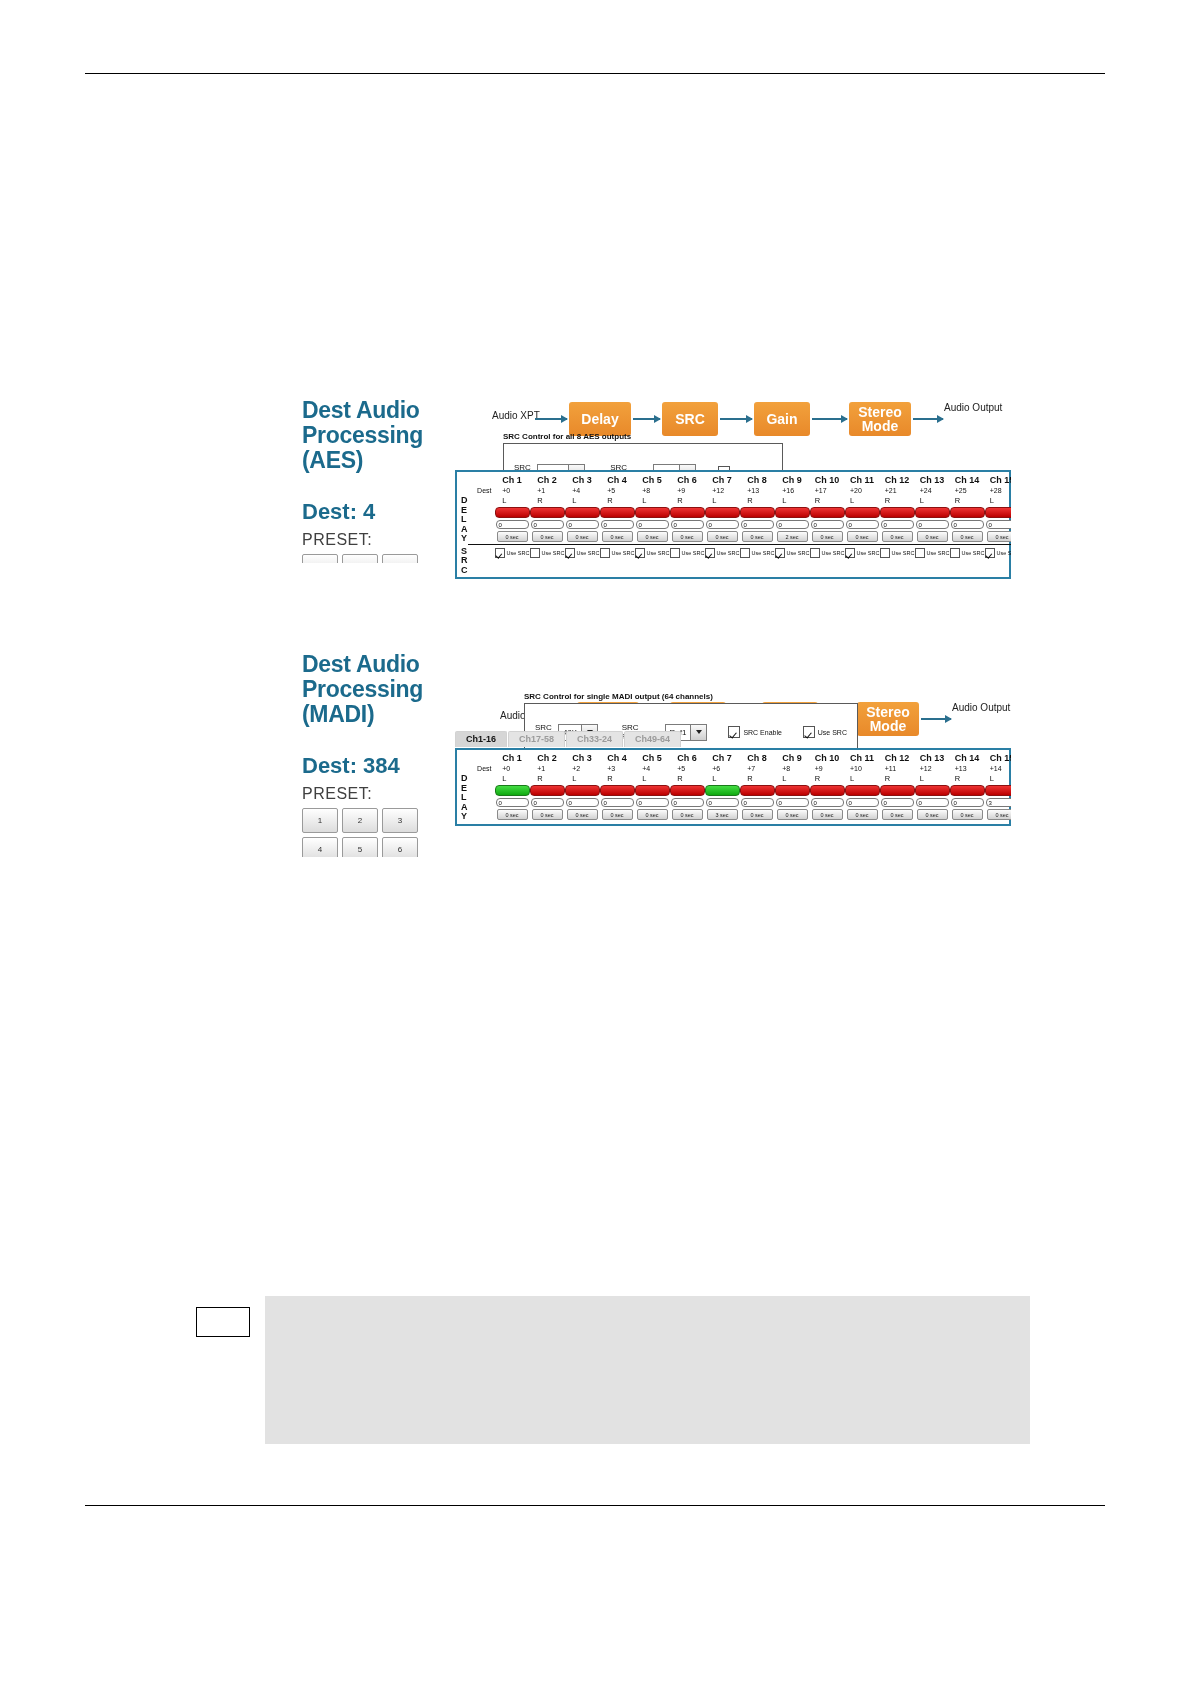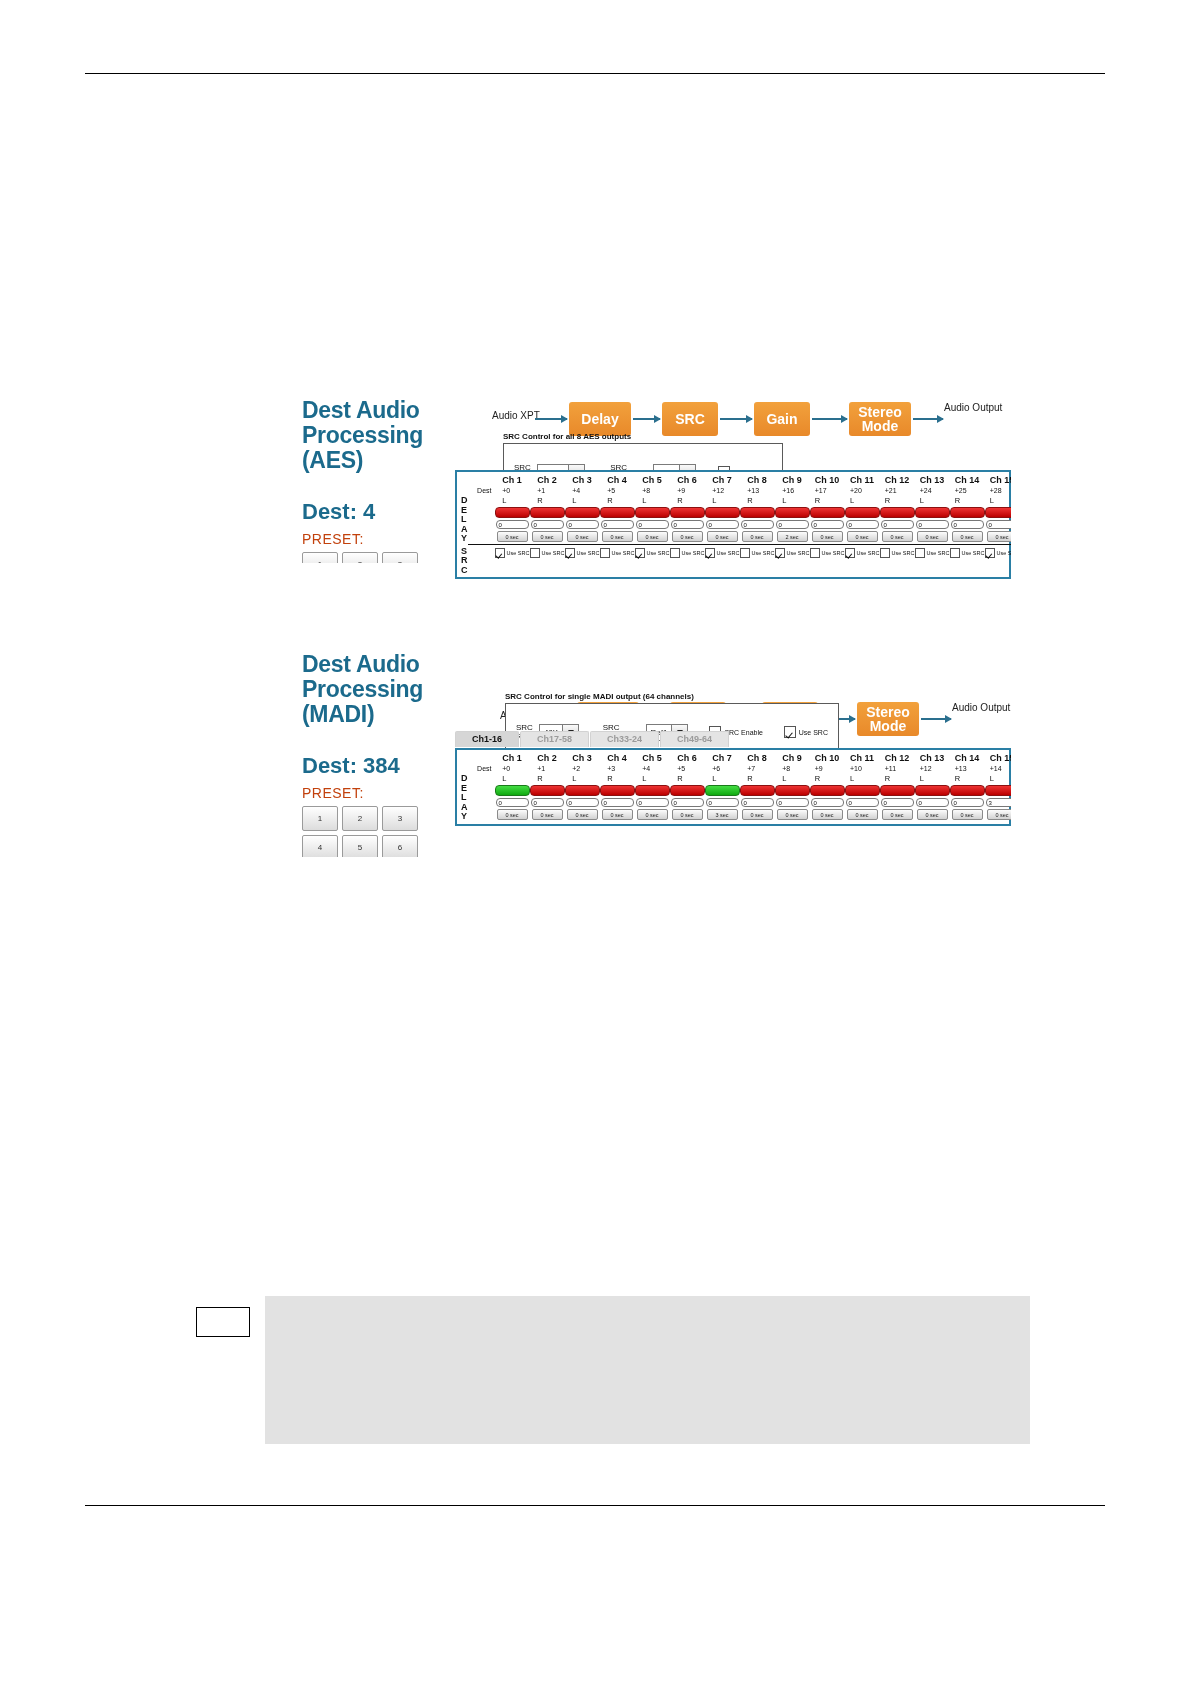--- a/index.html
+++ b/index.html
@@ -15,21 +15,21 @@
   
   .figure{position:absolute;}
 
   .side-title{
     color:#1b6a8c;font-weight:bold;font-size:23px;line-height:25px;
     letter-spacing:-0.3px;text-align:left;
   }
   .dest-title{
     color:#1b6a8c;font-weight:bold;font-size:22px;margin-top:26px;
   }
-  .preset-label{font-size:14px;color:#c2410c;margin-top:6px;letter-spacing:.5px;}
+  .preset-label{font-size:16px;color:#404040;margin-top:6px;letter-spacing:.5px;}
   .preset-grid{margin-top:5px;display:grid;grid-template-columns:repeat(3,34px);
     grid-gap:4px 6px;}
   .preset-btn{
     width:34px;height:23px;border:1px solid #9a9a9a;border-radius:2px;
     background:linear-gradient(#ffffff,#dcdcdc);
     font-size:8px;color:#333;display:flex;align-items:center;justify-content:center;
   }
 
   
   .flow{position:relative;height:46px;}
@@ -73,21 +73,21 @@
   }
   .chk .box.on:after{
     content:"";position:absolute;left:2px;top:4px;width:3px;height:6px;
     border:solid #111;border-width:0 1.4px 1.4px 0;transform:rotate(40deg);
   }
   .chk .t{font-size:7px;color:#111;white-space:nowrap;}
 
   
   .tabs{display:flex;align-items:flex-end;height:17px;}
   .tab{
-    font-size:9px;padding:2px 16px 3px;background:#e4e4e4;color:#9b9b9b;
+    font-size:9px;padding:2px 10px 3px;background:#e4e4e4;color:#9b9b9b;
     border:1px solid #d2d2d2;border-bottom:none;margin-right:1px;
     border-radius:2px 2px 0 0;font-weight:bold;
   }
   .tab.active{background:#d6d6d6;color:#111;}
 
   
   .chan-panel{border:2px solid #2a7fa5;background:#fff;padding:4px 4px 2px 4px;}
   .chan-grid{display:flex;}
   .rail{
     width:13px;font-size:9px;font-weight:bold;color:#111;
@@ -510,21 +510,21 @@
       <div class="arrow" style="left: 43px; width: 32px;"></div>
       <div class="arrow" style="left: 141px; width: 27px;"></div>
       <div class="arrow" style="left: 228px; width: 32px;"></div>
       <div class="arrow" style="left: 320px; width: 35px;"></div>
       <div class="arrow" style="left: 421px; width: 30px;"></div>
       <div class="flow-box" style="left: 77px; width: 62px;">Delay</div>
       <div class="flow-box" style="left: 170px; width: 56px;">SRC</div>
       <div class="flow-box" style="left: 262px; width: 56px;">Gain</div>
       <div class="flow-box" style="left: 357px; width: 62px;">Stereo<br>Mode</div>
     </div>
-    <div class="figure" style="left: 505px; top: 692px; width: 334px;">
+    <div class="figure" style="left: 524px; top: 692px; width: 334px;">
       <div class="src-caption">SRC Control for single MADI output (64 channels)</div>
       <div class="src-bar">
         <span class="lbl">SRC Rate</span>
         <div class="combo" style="width: 95px;">
           <div class="val">48K</div>
           <div class="arrowbtn">
             <i></i>
           </div>
         </div>
         <span style="width: 28px;"></span>

